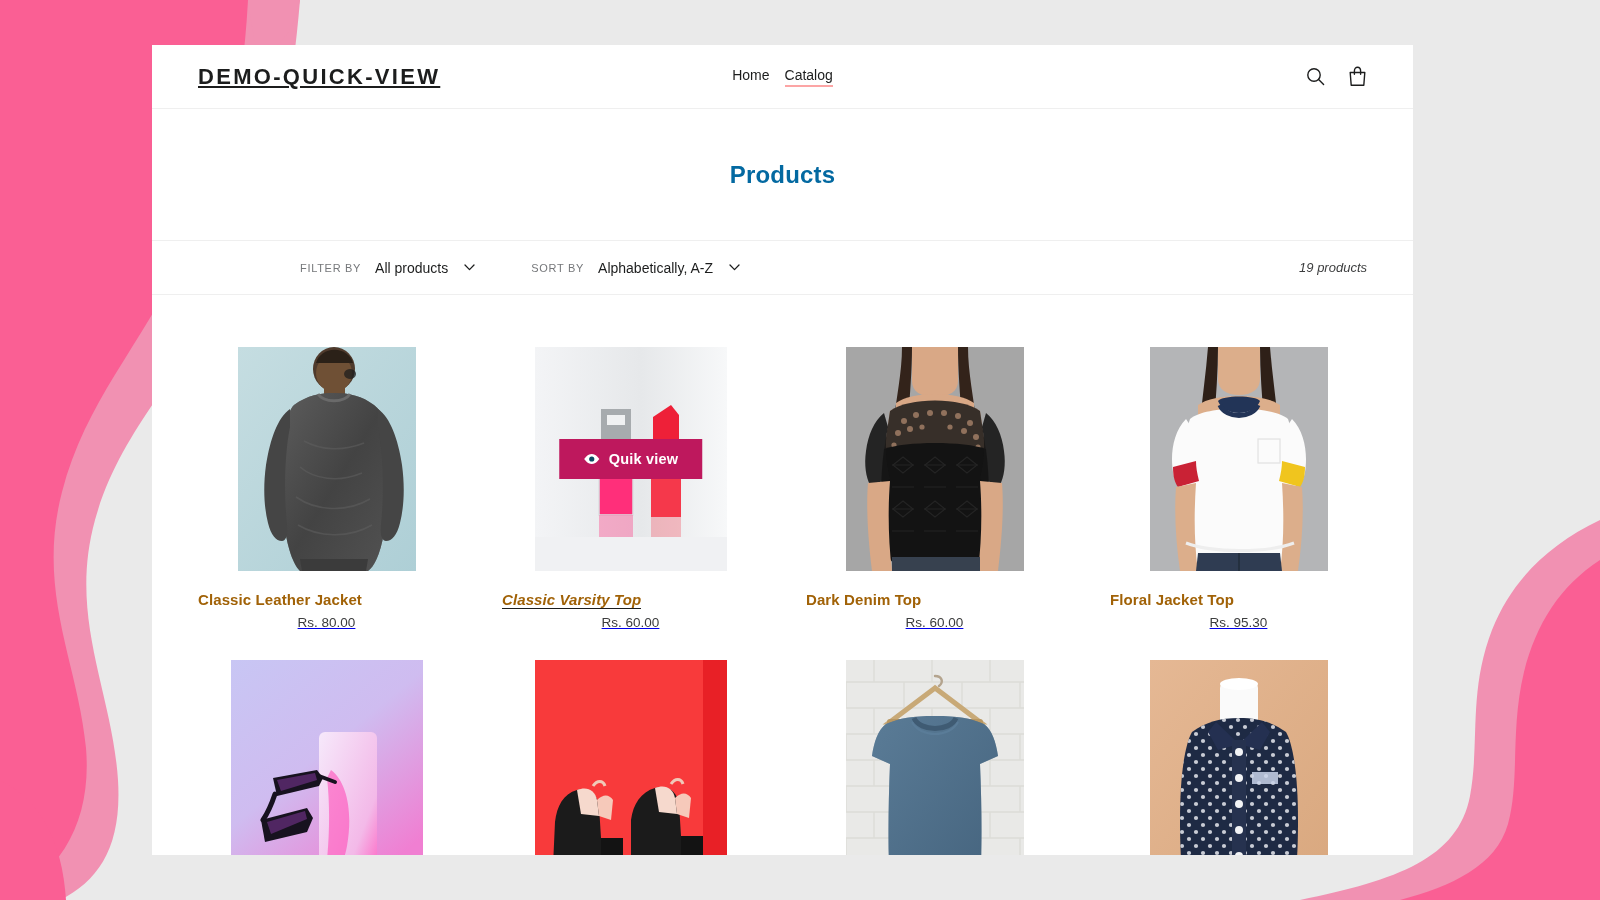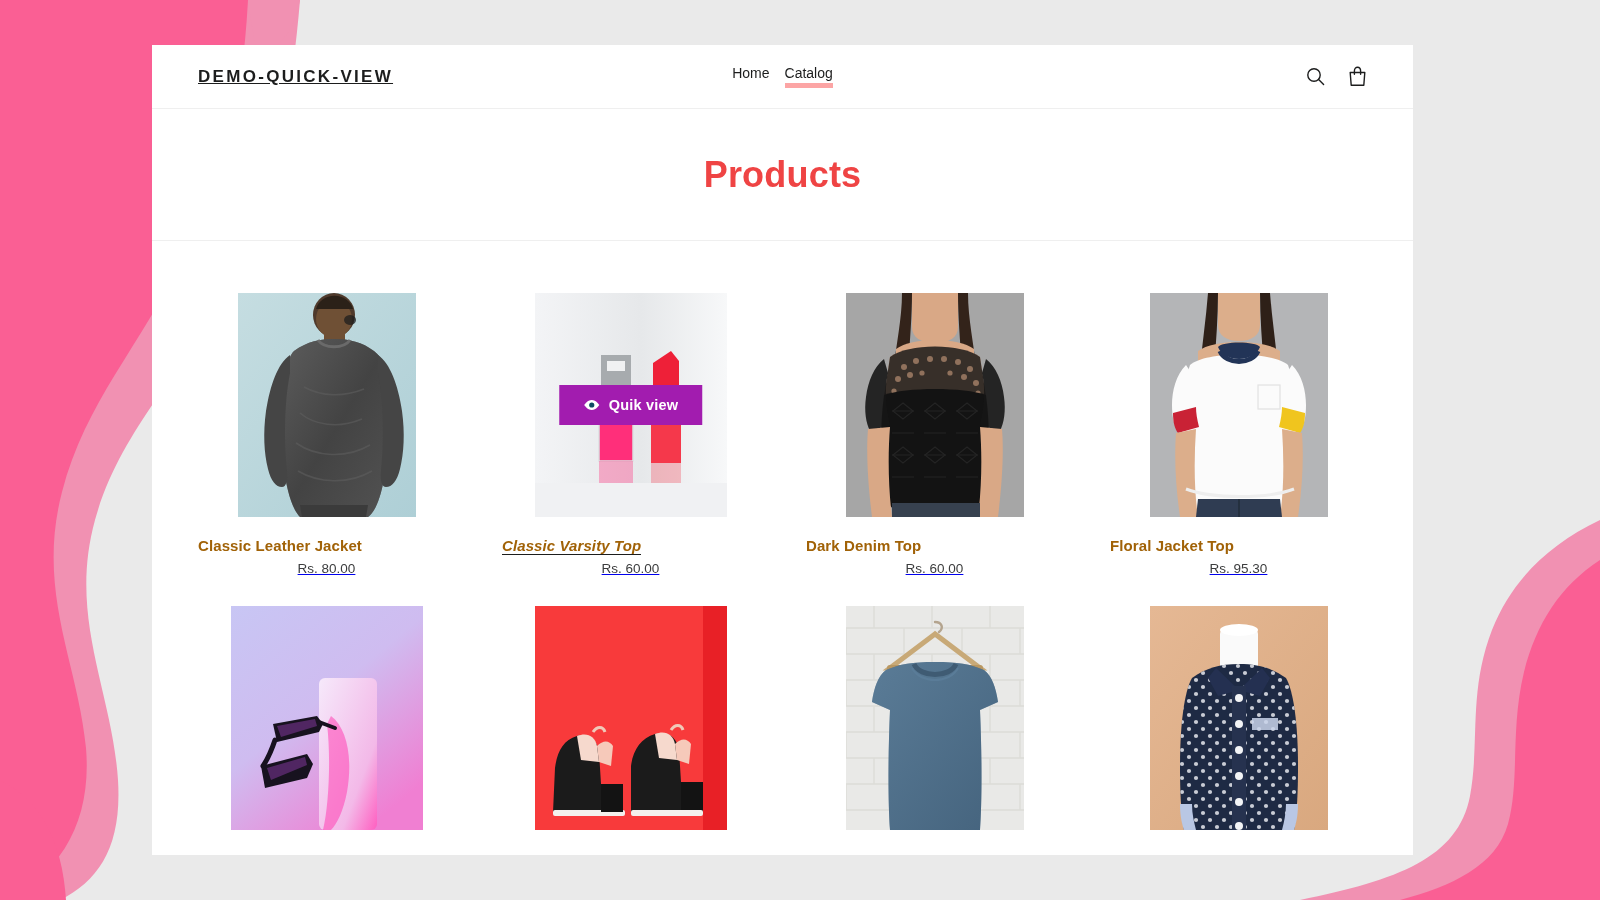--- a/index.html
+++ b/index.html
@@ -31,21 +31,21 @@
   
   #site-header {
     position: relative;
     height: 64px;
     border-bottom: 1px solid #efefef;
     display: flex;
     align-items: center;
     padding: 0 46px;
   }
   #site-logo {
-    font-size: 17px;
+    font-size: 22px;
     font-weight: bold;
     letter-spacing: 2.3px;
     color: #1c1d1d;
     white-space: nowrap;
     text-align: center;
   }
   #main-nav {
     position: absolute;
     left: 0; right: 0;
     display: flex;
@@ -54,42 +54,42 @@
     pointer-events: none;
   }
   #main-nav > * { pointer-events: auto; }
   .nav-link {
     font-size: 14px;
     color: #1c1d1d;
     text-decoration: none;
     padding-bottom: 2px;
   }
   .nav-link.is-active {
-    border-bottom: 5px solid #fca5a5;
+    border-bottom: 2px solid #fca5a5;
   }
   #header-actions {
     margin-left: auto;
     display: flex;
     align-items: center;
     gap: 23px;
   }
   .hdr-icon { display: block; line-height: 0; cursor: pointer; }
 
   
   #page-title-block {
     height: 132px;
     display: flex;
     align-items: center;
     justify-content: center;
     border-bottom: 1px solid #efefef;
   }
   #page-title {
-    font-size: 36px;
+    font-size: 24px;
     font-weight: bold;
-    color: #ef4444;
+    color: #0369a1;
     letter-spacing: .2px;
     text-align: right;
   }
 
   
   #collection-toolbar {
     height: 54px;
     display: flex;
     align-items: center;
     padding: 0 46px 0 148px;
@@ -239,20 +239,44 @@
                    C11.1,1.2 12.6,2.6 12.6,5.0 V8.2" stroke="#1c1d1d" stroke-width="1.4" stroke-linecap="round"></path>
         </svg>
       </span>
     </div>
   </header>
 
   <div id="page-title-block">
     <h1 id="page-title">Products</h1>
   </div>
 
+  <div id="collection-toolbar">
+
+    <div class="toolbar-group">
+      <span class="toolbar-label">Filter by</span>
+      <div class="select-wrap">
+        <span class="select-value">All products</span>
+        <svg class="chev" viewBox="0 0 11 7" fill="none">
+          <path d="M1,1 L5.5,5.6 L10,1" stroke="#1c1d1d" stroke-width="1.3" stroke-linecap="round" stroke-linejoin="round"></path>
+        </svg>
+      </div>
+    </div>
+
+    <div class="toolbar-group" id="sort-group">
+      <span class="toolbar-label">Sort by</span>
+      <div class="select-wrap">
+        <span class="select-value">Alphabetically, A-Z</span>
+        <svg class="chev" viewBox="0 0 11 7" fill="none">
+          <path d="M1,1 L5.5,5.6 L10,1" stroke="#1c1d1d" stroke-width="1.3" stroke-linecap="round" stroke-linejoin="round"></path>
+        </svg>
+      </div>
+    </div>
+
+    <span id="product-count">19 products</span>
+  </div>
 
   <div id="product-grid">
 
     <a class="product-card" href="#">
       <div class="product-media">
         <div class="product-photo" style="background:#bcd7dc;">
           <svg class="scene" viewBox="0 0 178 224" preserveAspectRatio="none">
             <rect width="178" height="224" fill="#b9d5da"></rect>
             <rect x="0" y="0" width="178" height="224" fill="url(#g1)"></rect>
             <defs>
@@ -328,21 +352,21 @@
             <rect x="72" y="68" width="18" height="10" fill="#f0f1f2"></rect>
             <rect x="64" y="168" width="34" height="22" fill="#ff2f7a" opacity=".35"></rect>
 
             <rect x="116" y="120" width="30" height="50" fill="#f5384b"></rect>
             <rect x="116" y="96" width="30" height="24" fill="#b9bdc0"></rect>
             <path d="M118,96 L144,96 L144,68 L136,58 L118,70 Z" fill="#ee2038"></path>
             <rect x="116" y="170" width="30" height="20" fill="#f5384b" opacity=".3"></rect>
 
             <rect x="0" y="190" width="192" height="34" fill="#f0f1f3"></rect>
           </svg>
-          <div class="quick-view-btn" style="background:#a21caf;">
+          <div class="quick-view-btn" style="background:#be185d;">
             <svg class="eye-icon" viewBox="0 0 17 12" fill="none">
               <path d="M8.5,1 C13,1 16,6 16,6 C16,6 13,11 8.5,11
                        C4,11 1,6 1,6 C1,6 4,1 8.5,1 Z" fill="#ffffff"></path>
               <circle cx="8.5" cy="6" r="2.6" fill="#0d4a63"></circle>
             </svg>
             <span>Quik view</span>
           </div>
         </div>
       </div>
       <span class="product-title is-hover">Classic Varsity Top</span>

